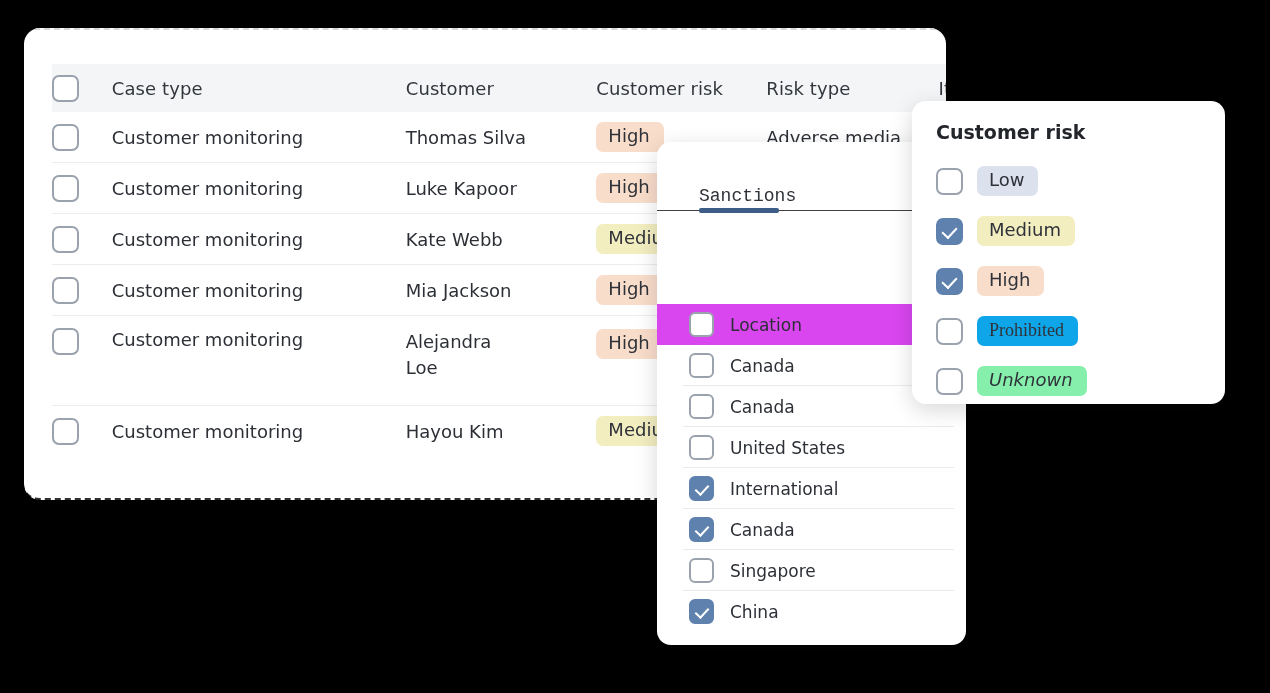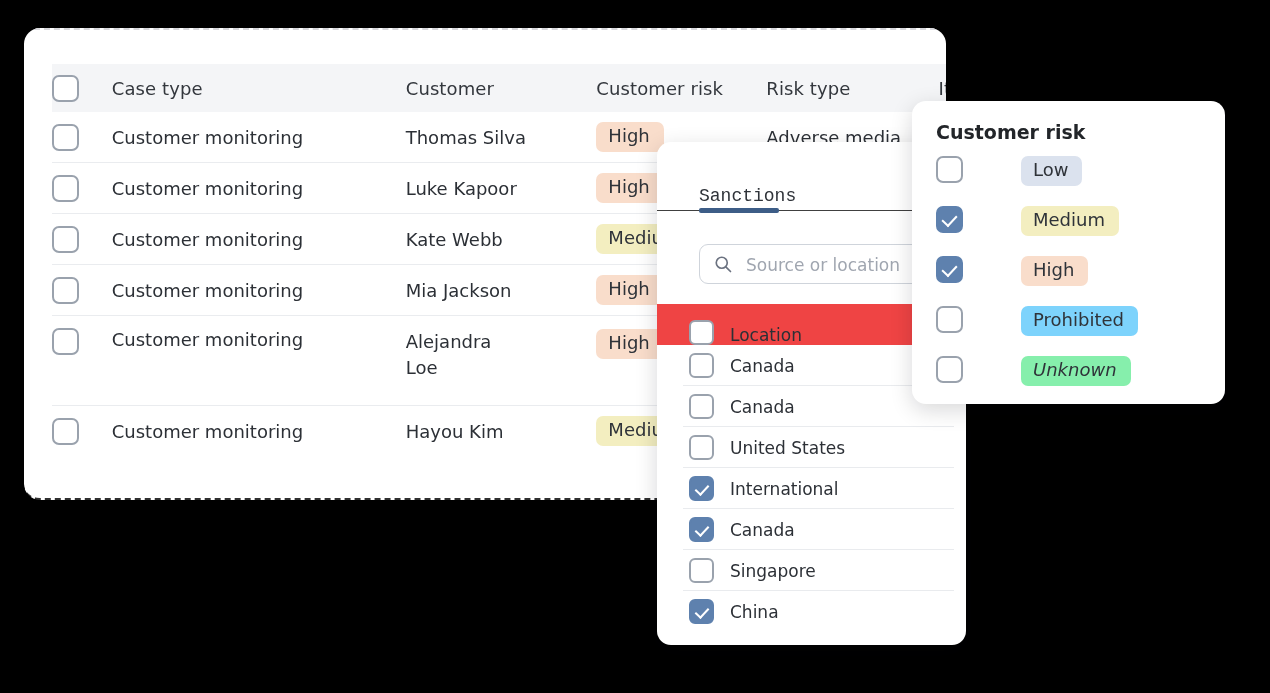--- a/index.html
+++ b/index.html
@@ -119,21 +119,21 @@
     padding: 5px 14px 7px 12px;
     border-radius: 7px;
     font-size: 18px;
     line-height: 1;
     color: #2f3339;
     white-space: nowrap;
   }
   .badge-low        { background: #dbe2ee; }
   .badge-medium     { background: #f3eec0; }
   .badge-high       { background: #f9ddcb; }
-  .badge-prohibited { background: #7dd3fc; }
+  .badge-prohibited { background: #0ea5e9; font-family: Liberation Serif, serif; }
   .badge-unknown    { background: #86efac; font-style: italic; }
 
   .name-wrap { line-height: 1.45; }
 
   
   #sanctions-panel {
     position: absolute;
     left: 657px;
     top: 142px;
     width: 309px;
@@ -200,21 +200,21 @@
     width: 100%;
   }
   .opt-row {
     position: relative;
     height: 41px;
     display: flex;
     align-items: center;
     padding-left: 32px;
     box-sizing: border-box;
   }
-  .opt-row.shaded { background: #ef4444; align-items: flex-end; }
+  .opt-row.shaded { background: #d946ef; }
   .opt-row.divided::after {
     content: "";
     position: absolute;
     left: 26px; right: 12px; bottom: 0;
     height: 1px;
     background: #e9ebee;
   }
   .opt-label {
     margin-left: 16px;
     font-size: 17px;
@@ -242,22 +242,21 @@
   }
   .risk-list {
     position: absolute;
     left: 24px;
     top: 55px;
     width: 270px;
   }
   .risk-row {
     height: 50px;
     display: flex;
-    align-items: flex-start;
-    gap: 44px;
+    align-items: center;
   }
   .risk-row .badge { margin-left: 14px; }
 </style>
 </head>
 <body>
 
 <div id="table-card">
   <div id="table-card-topline"></div>
 
   <table class="tbl">
@@ -367,27 +366,20 @@
   </table>
 </div>
 
 <div id="sanctions-panel">
 
   <div class="tabs-row">
     <span class="tab">Sanctions</span>
     <span class="tab-underline"></span>
   </div>
 
-  <div class="search-box">
-    <svg class="search-icon" viewBox="0 0 24 24" fill="none">
-      <circle cx="10.5" cy="10.5" r="6.6" stroke="#6b7280" stroke-width="2"></circle>
-      <line x1="15.4" y1="15.4" x2="21" y2="21" stroke="#6b7280" stroke-width="2" stroke-linecap="round"></line>
-    </svg>
-    <input class="search-input" type="text" placeholder="Source or location" style="">
-  </div>
 
   <div class="opt-list">
 
     <div class="opt-row shaded">
       <span class="cbx sm"></span>
       <span class="opt-label">Location</span>
     </div>
 
     <div class="opt-row divided">
       <span class="cbx sm"></span>

